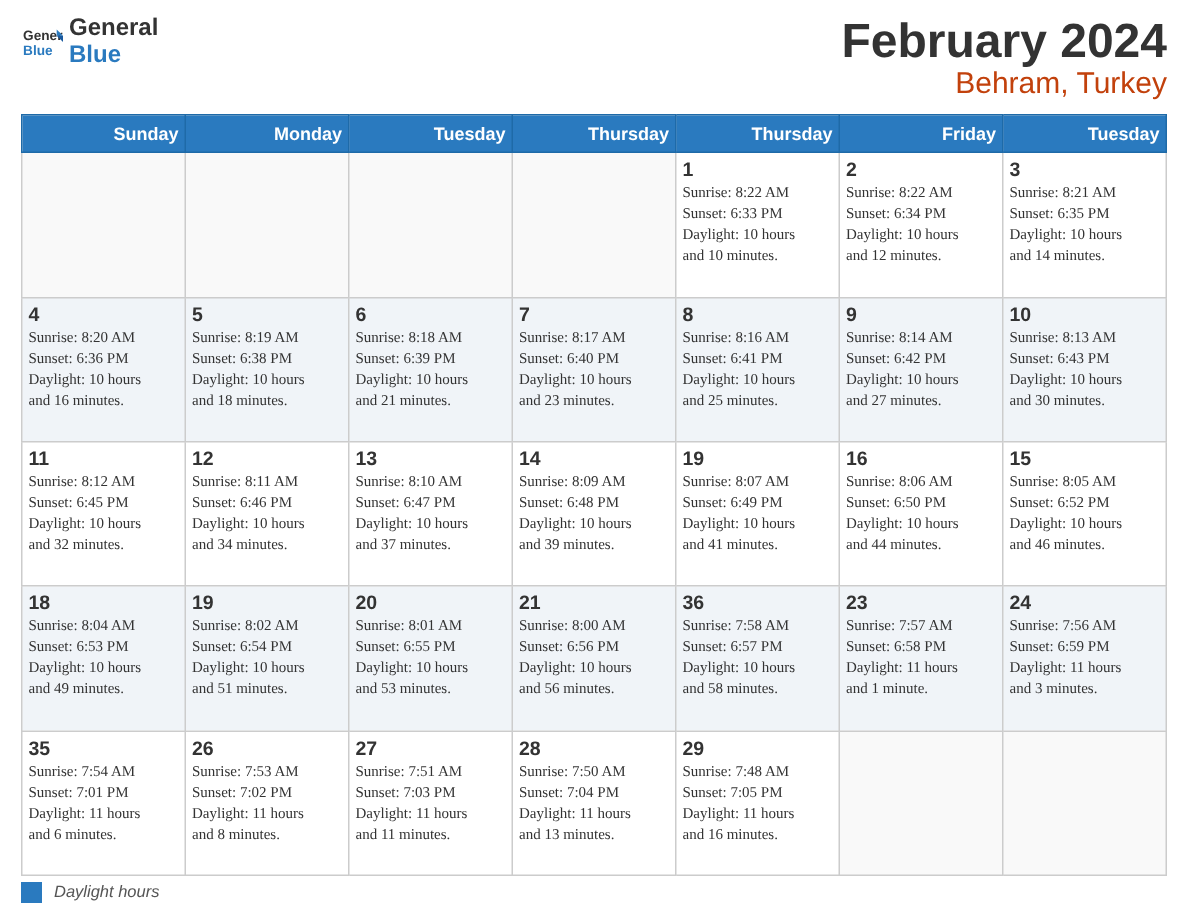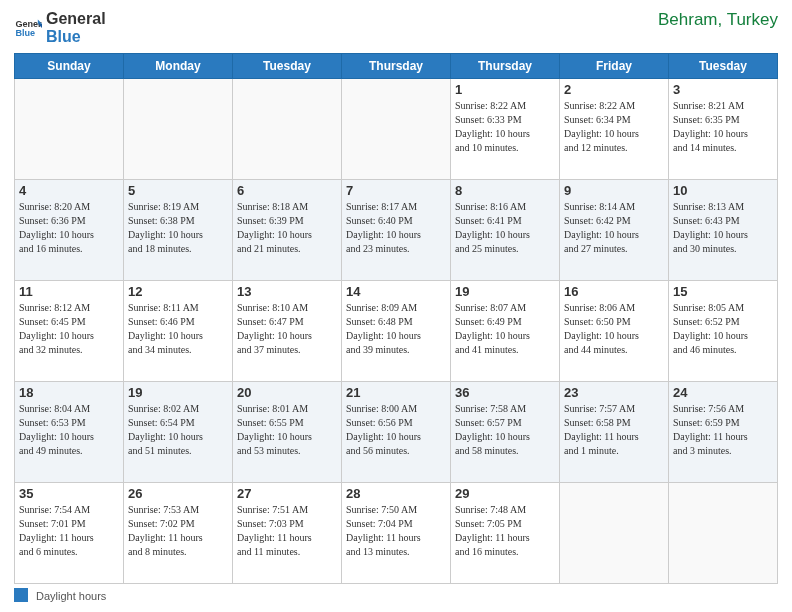--- a/index.html
+++ b/index.html
@@ -35,38 +35,38 @@
     .title-block {
       text-align: right;
     }
     .month-title {
       font-size: 32px;
       font-weight: bold;
       color: #333;
       line-height: 1.1;
     }
     .location {
-      font-size: 17px;
-      color: #15803d;
+      font-size: 20px;
+      color: #c2410c;
     }
     .calendar {
       flex: 1;
       border: 1px solid #ccc;
       border-collapse: collapse;
       width: 100%;
       table-layout: fixed;
     }
     .calendar th {
       background-color: #2a7abf;
       color: #fff;
       font-size: 12px;
       font-weight: bold;
       padding: 5px 4px;
       border: 1px solid #1e6aa8;
-      text-align: center;
+      text-align: right;
     }
     .calendar td {
       border: 1px solid #ccc;
       vertical-align: top;
       padding: 3px 4px;
       font-size: 10px;
       color: #333;
       background: #fff;
       height: 88px;
     }
@@ -82,26 +82,27 @@
       margin-bottom: 2px;
     }
     .cell-info {
       font-size: 10px;
       line-height: 1.4;
       color: #333;
       font-family: Liberation Serif, serif;
     }
     .footer {
       display: flex;
-      align-items: flex-end;
+      align-items: center;
       justify-content: flex-start;
       margin-top: 4px;
       gap: 8px;
       font-size: 11px;
       color: #555;
+      font-style: italic;
     }
     .legend-box {
       width: 14px;
       height: 14px;
       background: #2a7abf;
       display: inline-block;
     }
   </style>
 </head>
 <body>
@@ -114,20 +115,21 @@
         <text x="2" y="32" font-size="13" font-weight="bold" fill="#2a7abf">Blue</text>
         <polygon points="34,8 40,14 34,14" fill="#2a7abf"></polygon>
         <polygon points="34,14 40,14 40,20" fill="#1a5a9f"></polygon>
       </svg>
       <div style="display:flex;flex-direction:column;line-height:1.1;">
         <span style="font-size:16px;font-weight:bold;color:#333;">General</span>
         <span style="font-size:16px;font-weight:bold;color:#2a7abf;">Blue</span>
       </div>
     </div>
     <div class="title-block">
+      <div class="month-title">February 2024</div>
       <div class="location">Behram, Turkey</div>
     </div>
   </div>
 
   <table class="calendar">
     <thead>
       <tr>
       <th>Sunday</th>
           <th>Monday</th>
           <th>Tuesday</th>

